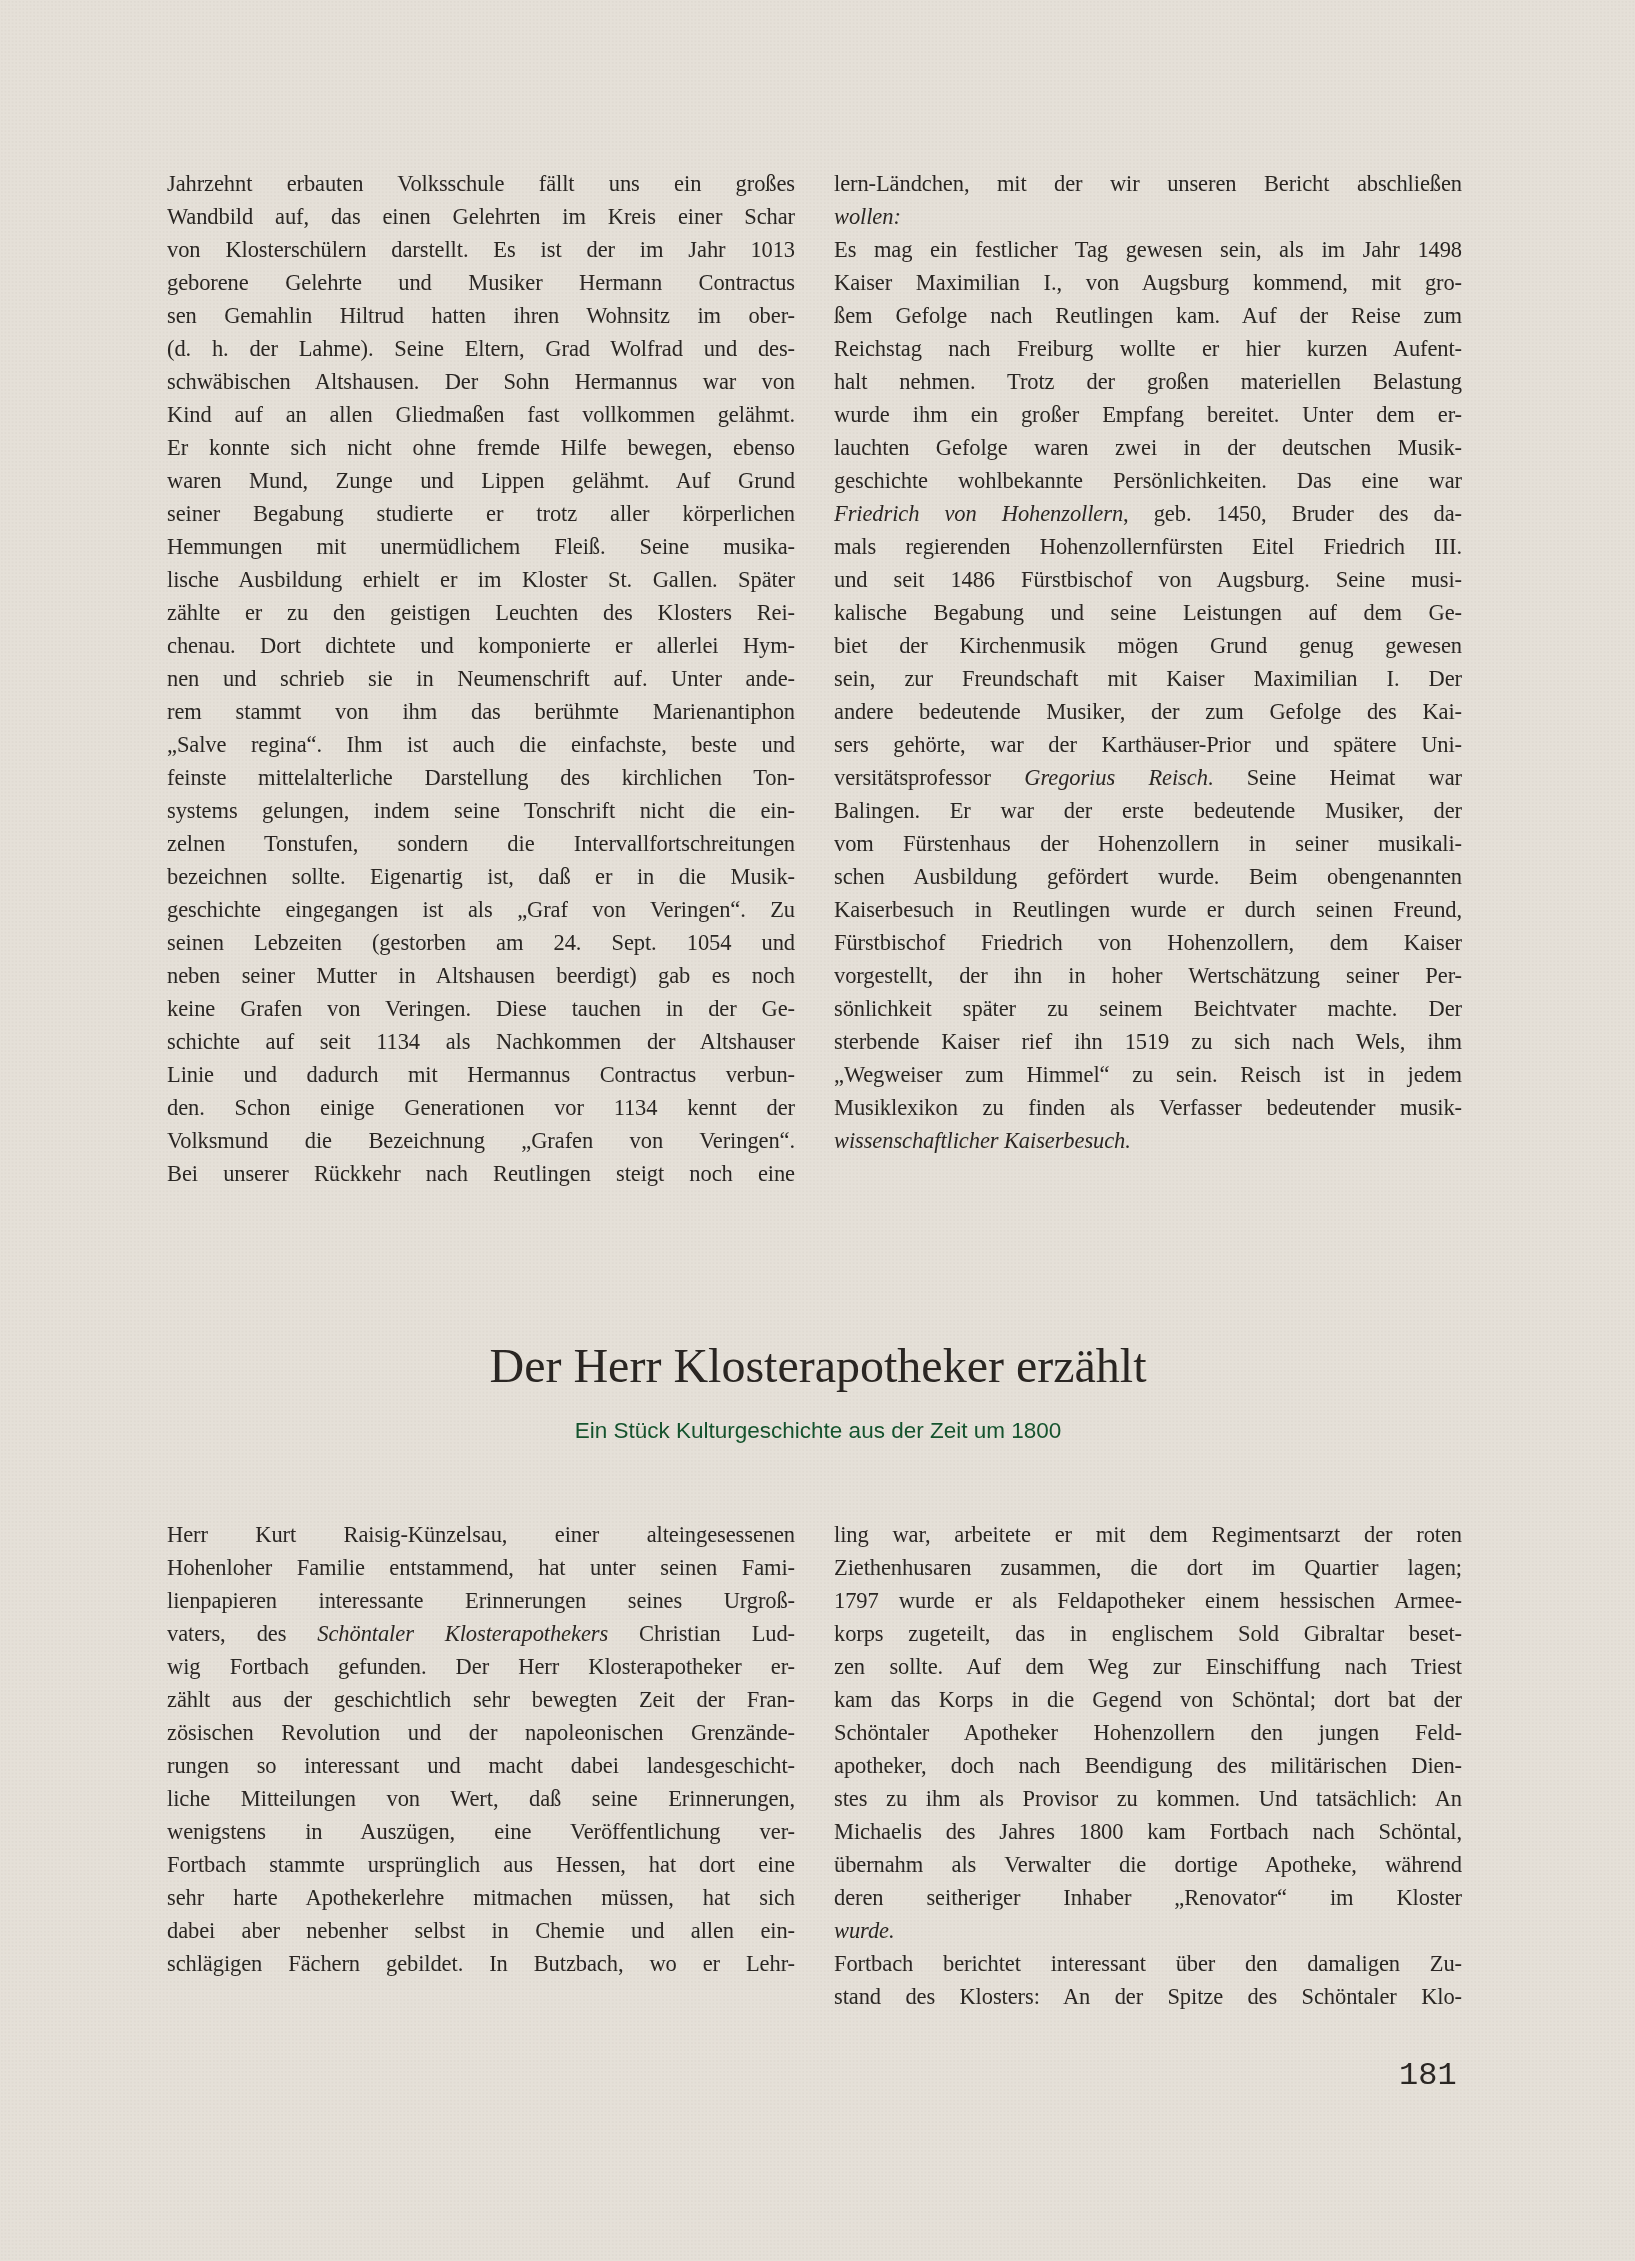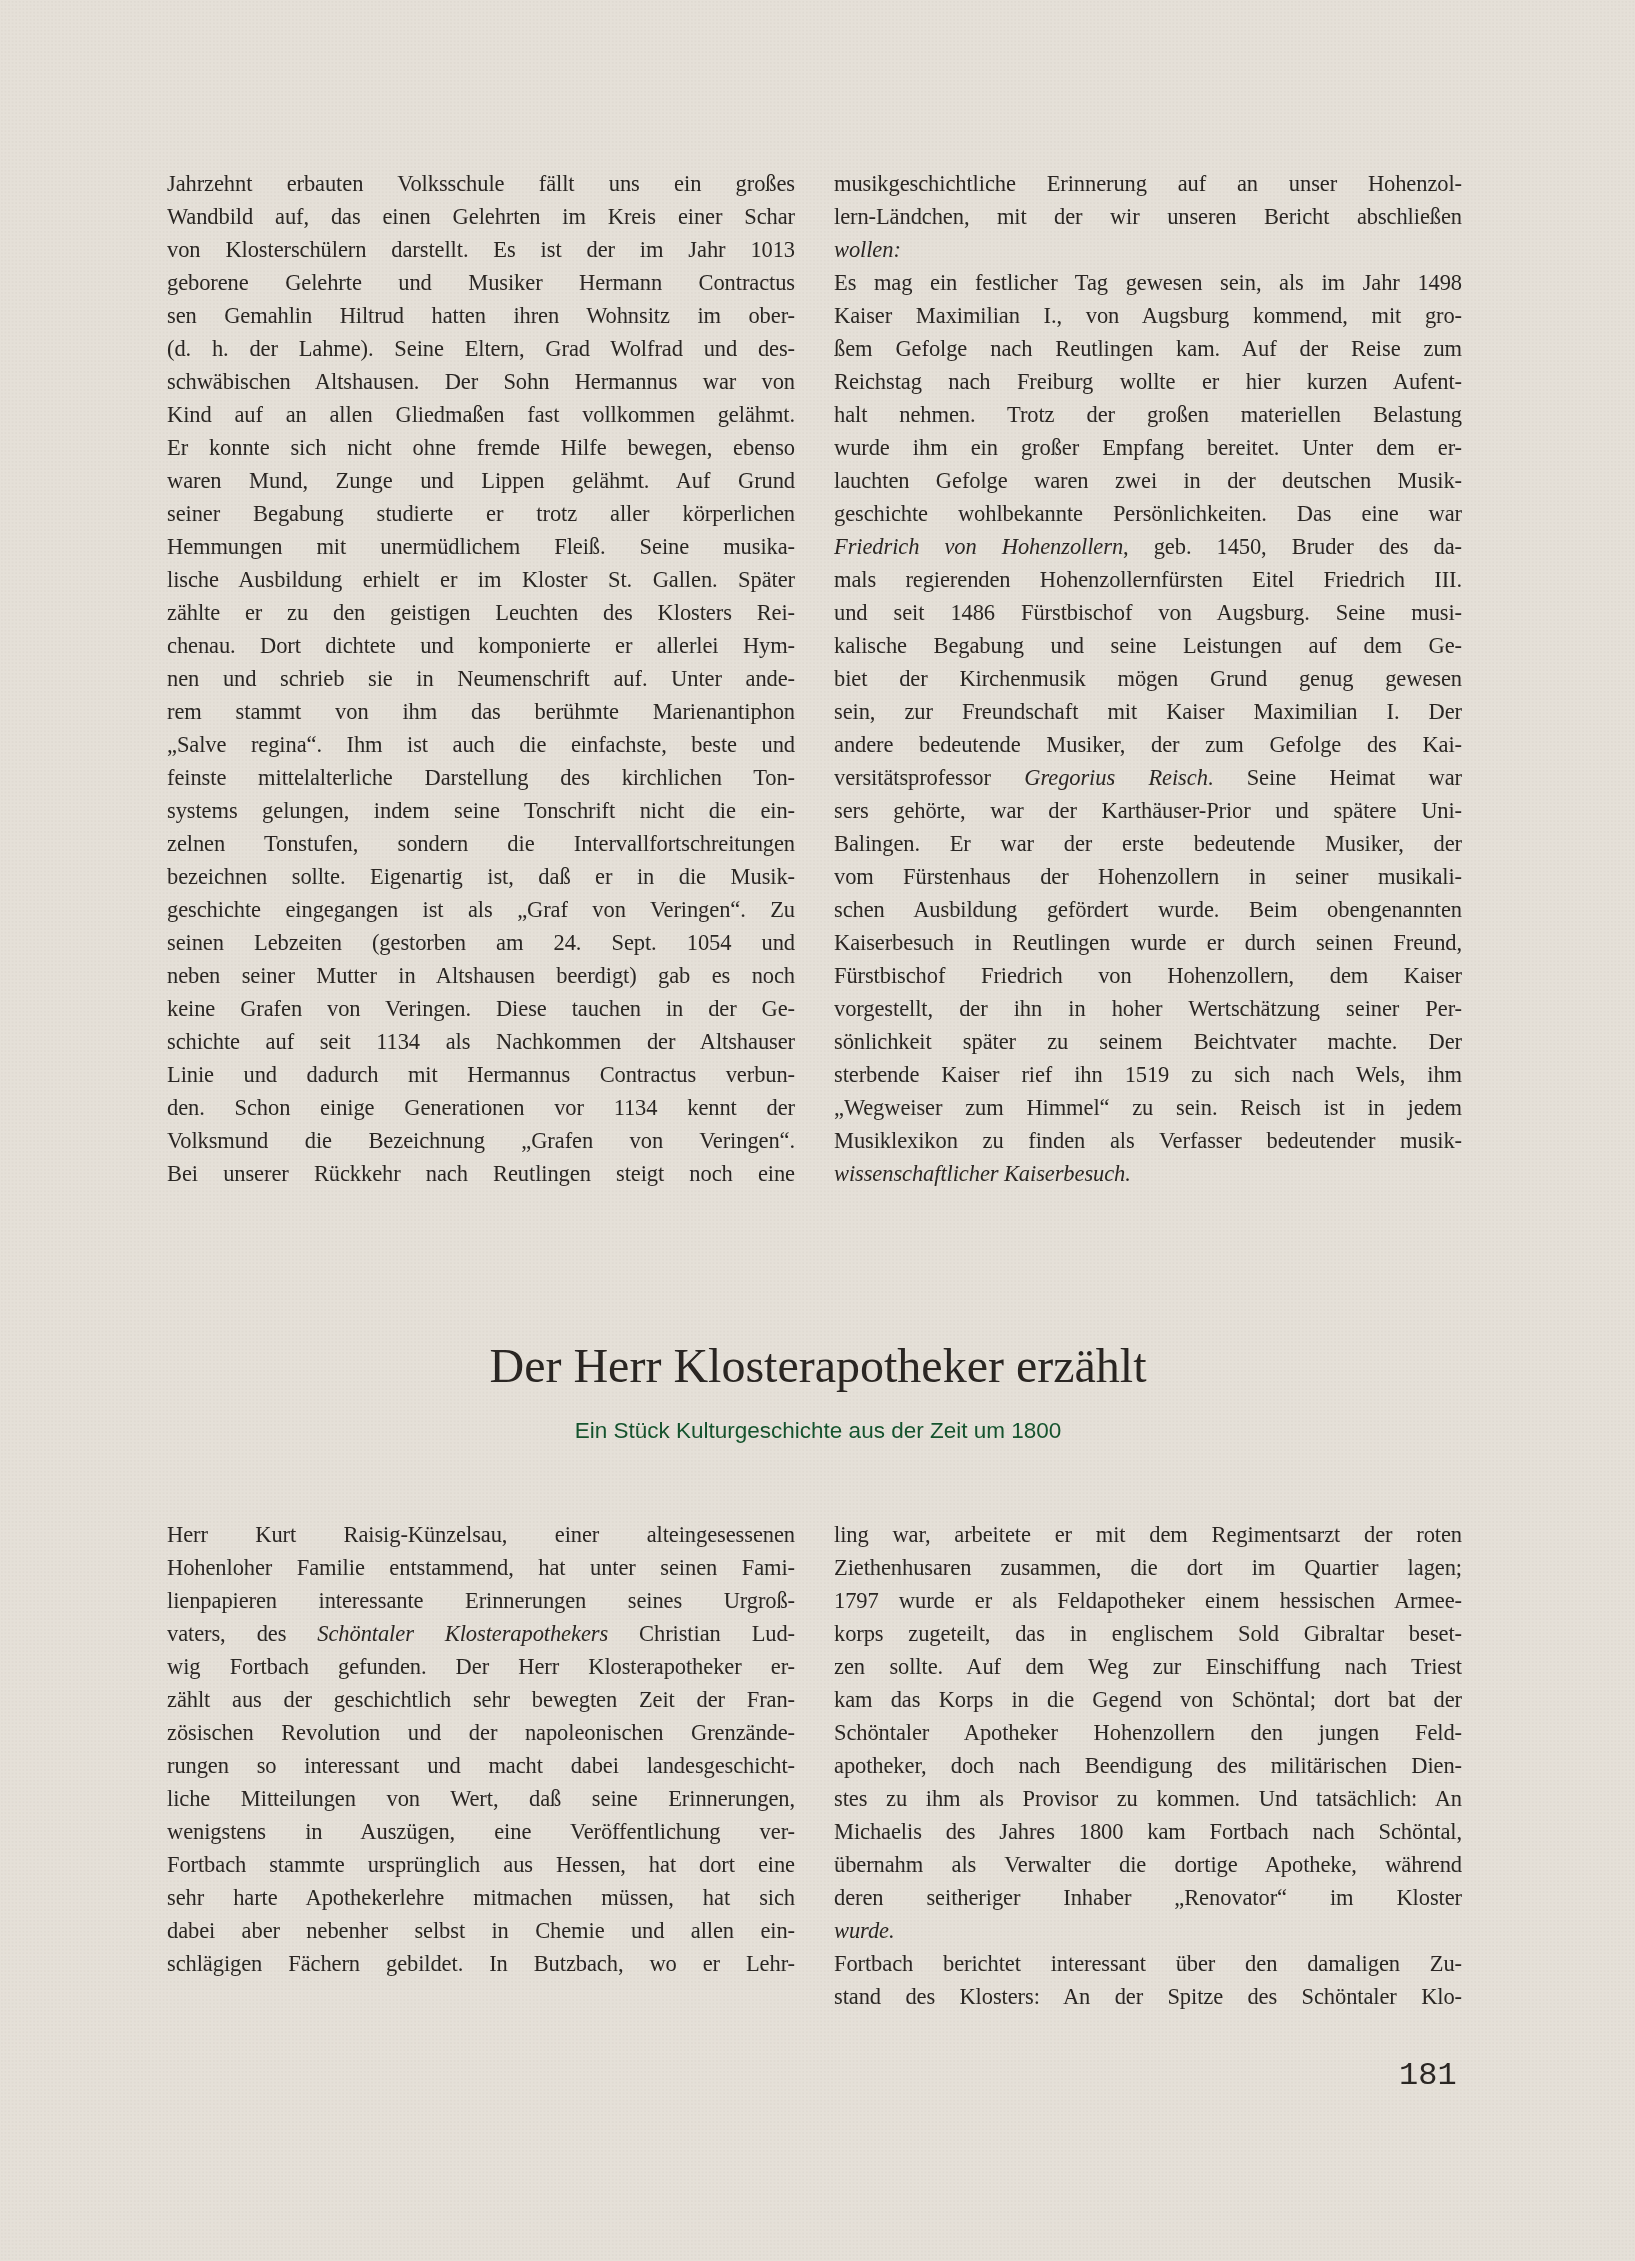--- a/index.html
+++ b/index.html
@@ -94,40 +94,39 @@
     <p><span>seinen Lebzeiten (gestorben am 24. Sept. 1054 und</span></p>
     <p><span>neben seiner Mutter in Altshausen beerdigt) gab es noch</span></p>
     <p><span>keine Grafen von Veringen. Diese tauchen in der Ge-</span></p>
     <p><span>schichte auf seit 1134 als Nachkommen der Altshauser</span></p>
     <p><span>Linie und dadurch mit Hermannus Contractus verbun-</span></p>
     <p><span>den. Schon einige Generationen vor 1134 kennt der</span></p>
     <p><span>Volksmund die Bezeichnung „Grafen von Veringen“.</span></p>
     <p><span>Bei unserer Rückkehr nach Reutlingen steigt noch eine</span></p>
   </div>
 <div id="top-right" class="col">
-    <p><span>musikgeschichtliche Erinnerung auf an unser Hohenzol-</span></p>
     <p><span>lern-Ländchen, mit der wir unseren Bericht abschließen</span></p>
     <p class="last"><span>wollen:</span></p>
     <p><span>Es mag ein festlicher Tag gewesen sein, als im Jahr 1498</span></p>
     <p><span>Kaiser Maximilian I., von Augsburg kommend, mit gro-</span></p>
     <p><span>ßem Gefolge nach Reutlingen kam. Auf der Reise zum</span></p>
     <p><span>Reichstag nach Freiburg wollte er hier kurzen Aufent-</span></p>
     <p><span>halt nehmen. Trotz der großen materiellen Belastung</span></p>
     <p><span>wurde ihm ein großer Empfang bereitet. Unter dem er-</span></p>
     <p><span>lauchten Gefolge waren zwei in der deutschen Musik-</span></p>
     <p><span>geschichte wohlbekannte Persönlichkeiten. Das eine war</span></p>
     <p><span class="it">Friedrich von Hohenzollern</span><span>, geb. 1450, Bruder des da-</span></p>
     <p><span>mals regierenden Hohenzollernfürsten Eitel Friedrich III.</span></p>
     <p><span>und seit 1486 Fürstbischof von Augsburg. Seine musi-</span></p>
     <p><span>kalische Begabung und seine Leistungen auf dem Ge-</span></p>
     <p><span>biet der Kirchenmusik mögen Grund genug gewesen</span></p>
     <p><span>sein, zur Freundschaft mit Kaiser Maximilian I. Der</span></p>
     <p><span>andere bedeutende Musiker, der zum Gefolge des Kai-</span></p>
+    <p><span>sers gehörte, war der Karthäuser-Prior und spätere Uni-</span></p>
     <p><span>versitätsprofessor </span><span class="it">Gregorius Reisch</span><span>. Seine Heimat war</span></p>
-    <p><span>sers gehörte, war der Karthäuser-Prior und spätere Uni-</span></p>
     <p><span>Balingen. Er war der erste bedeutende Musiker, der</span></p>
     <p><span>vom Fürstenhaus der Hohenzollern in seiner musikali-</span></p>
     <p><span>schen Ausbildung gefördert wurde. Beim obengenannten</span></p>
     <p><span>Kaiserbesuch in Reutlingen wurde er durch seinen Freund,</span></p>
     <p><span>Fürstbischof Friedrich von Hohenzollern, dem Kaiser</span></p>
     <p><span>vorgestellt, der ihn in hoher Wertschätzung seiner Per-</span></p>
     <p><span>sönlichkeit später zu seinem Beichtvater machte. Der</span></p>
     <p><span>sterbende Kaiser rief ihn 1519 zu sich nach Wels, ihm</span></p>
     <p><span>„Wegweiser zum Himmel“ zu sein. Reisch ist in jedem</span></p>
     <p><span>Musiklexikon zu finden als Verfasser bedeutender musik-</span></p>

